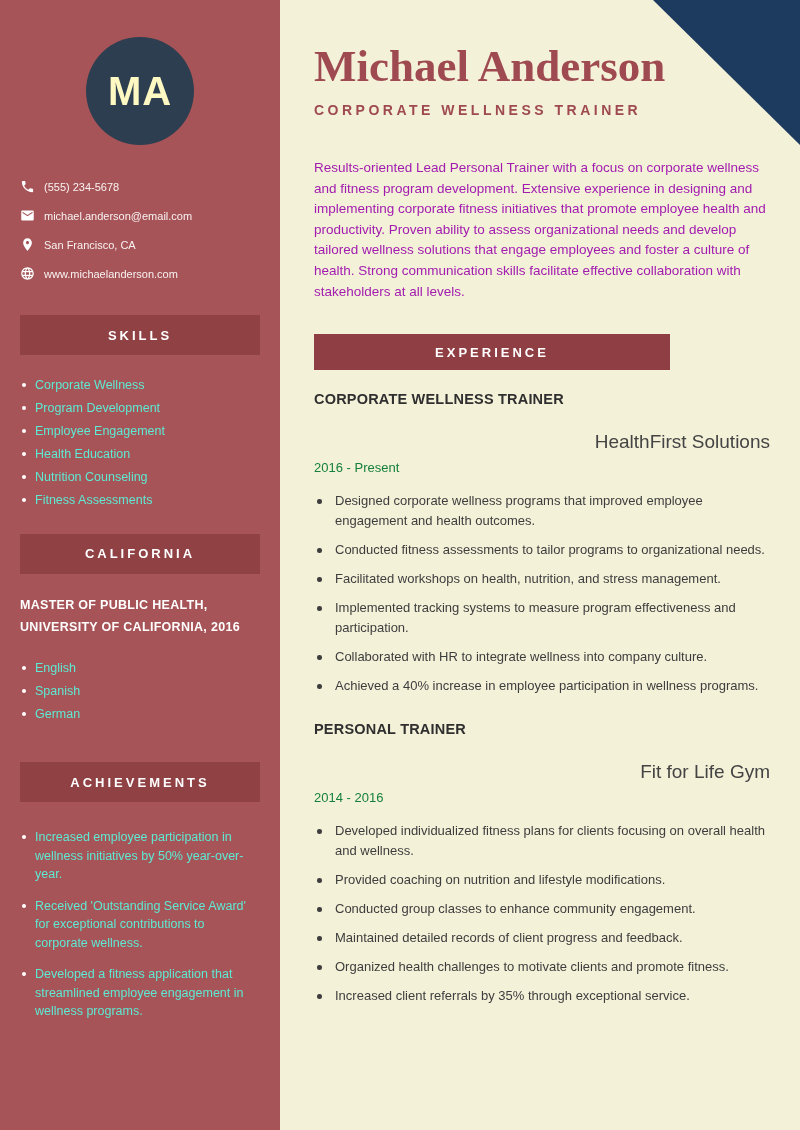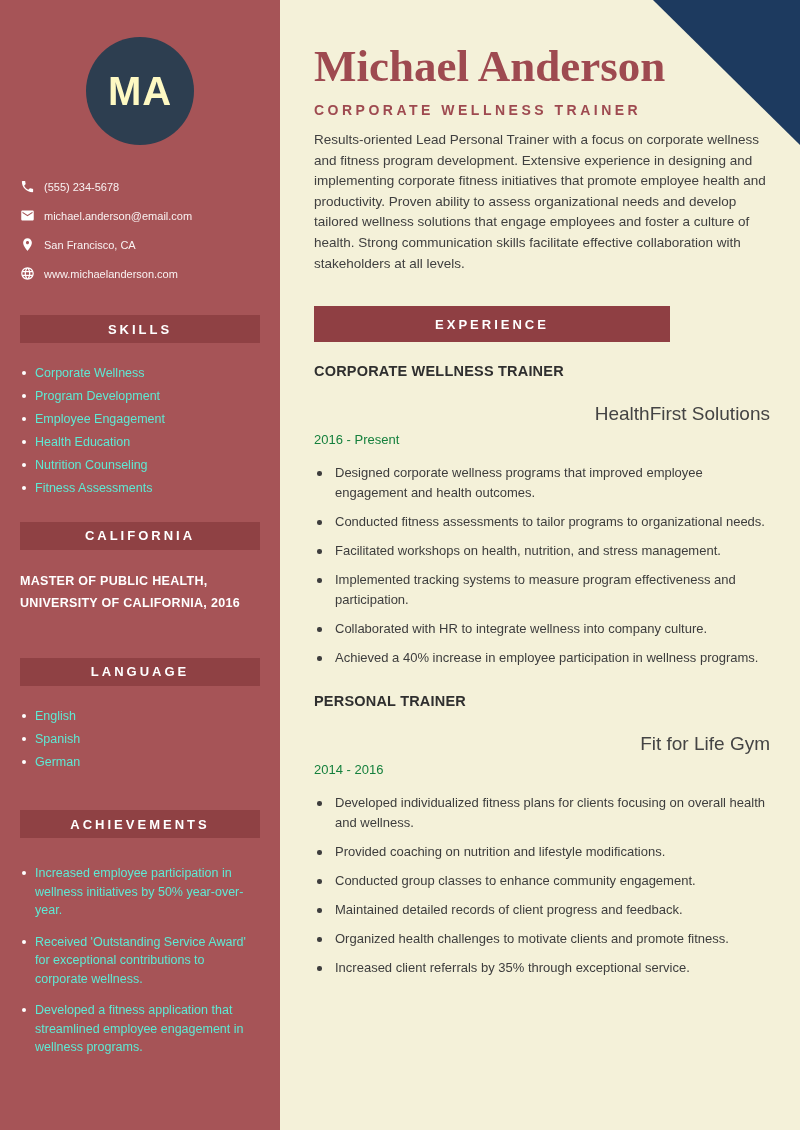--- a/index.html
+++ b/index.html
@@ -42,21 +42,21 @@
     width: 15px; height: 15px;
     margin-right: 9px;
     display: inline-flex; align-items: center; justify-content: center;
     flex: none;
   }
   .contact-item .cicon svg { width: 15px; height: 15px; fill: #ffffff; }
   .contact-item .ctext { font-size: 11px; color: #f9f2f2; }
 
   .side-bar-header {
     background: var(--sidebar_bar_bg, #8f4144);
-    height: 28px;
+    height: 40px;
     display: flex; align-items: center; justify-content: center;
     color: #ffffff;
     font-size: 13px;
     font-weight: 700;
     letter-spacing: 3px;
   }
   .skills-header { margin-top: 34px; }
   .side-list { list-style: none; margin-top: 24px; }
   .side-list li {
     font-size: 12.5px;
@@ -129,24 +129,24 @@
     z-index: 1;
   }
   .job-title {
     margin-top: 12px;
     font-size: 14px;
     font-weight: 700;
     letter-spacing: 3.5px;
     color: var(--name_color, #9e4a50);
   }
   .summary {
-    margin-top: 12px;
+    margin-top: 40px;
     font-size: 13.5px;
     line-height: 20.6px;
-    color: #404040;
+    color: #a21caf;
     width: 456px;
   }
   .experience-banner {
     margin-top: 32px;
     width: 356px;
     height: 36px;
     background: var(--accent_banner, #8f3f43);
     display: flex; align-items: center; justify-content: center;
     color: #ffffff;
     font-size: 13px;
@@ -240,21 +240,20 @@
     <li>Program Development</li>
     <li>Employee Engagement</li>
     <li>Health Education</li>
     <li>Nutrition Counseling</li>
     <li>Fitness Assessments</li>
   </ul>
 
   <div class="side-bar-header education-header">CALIFORNIA</div>
   <div class="education-text">MASTER OF PUBLIC HEALTH, UNIVERSITY OF CALIFORNIA, 2016</div>
 
-  <div class="side-bar-header language-header">LANGUAGE</div>
   <ul class="side-list">
     <li>English</li>
     <li>Spanish</li>
     <li>German</li>
   </ul>
 
   <div class="side-bar-header achievements-header">ACHIEVEMENTS</div>
   <ul class="achv-list">
     <li>Increased employee participation in wellness initiatives by 50% year-over-year.</li>
     <li>Received 'Outstanding Service Award' for exceptional contributions to corporate wellness.</li>

